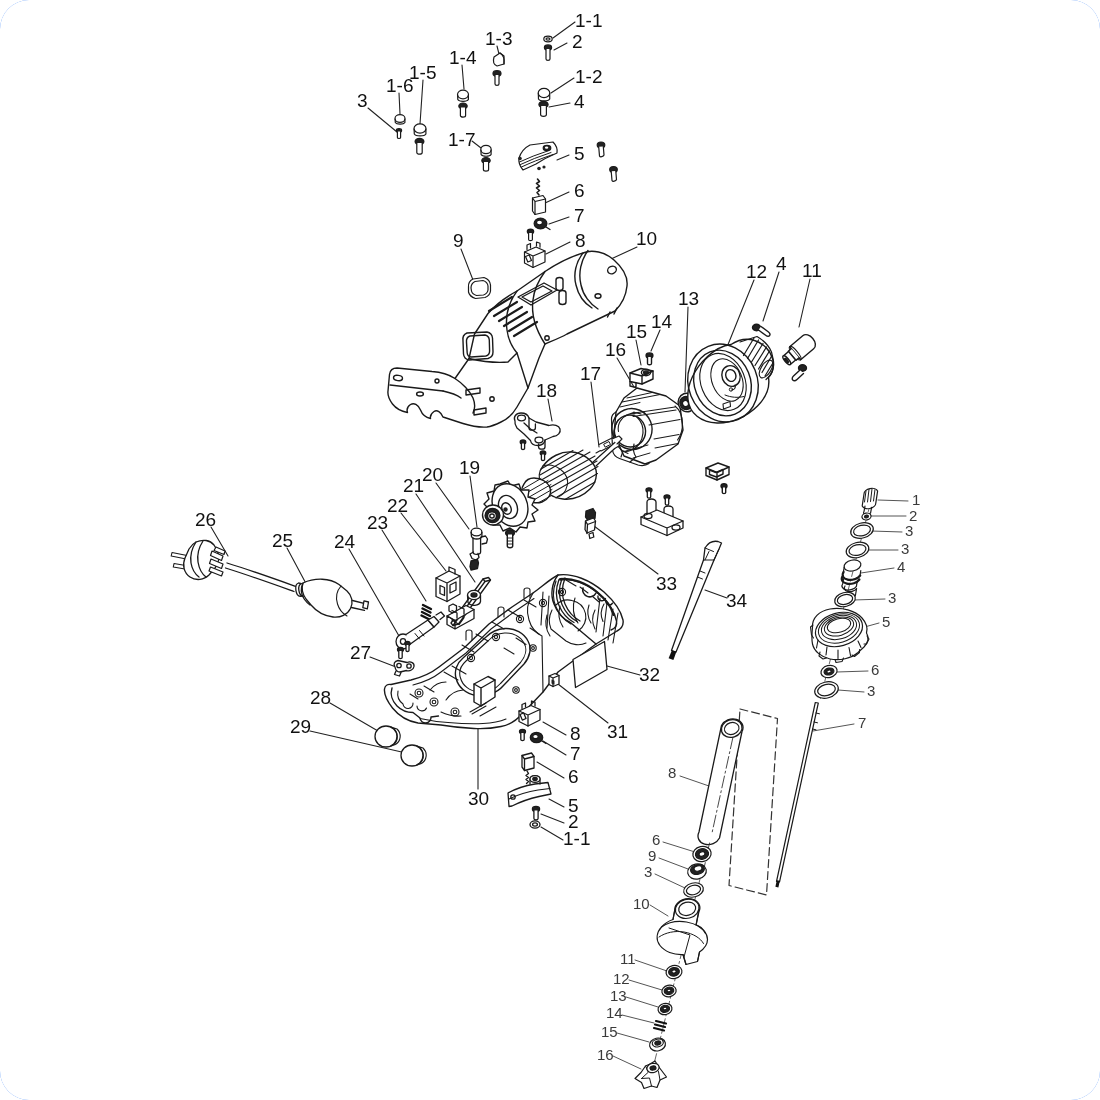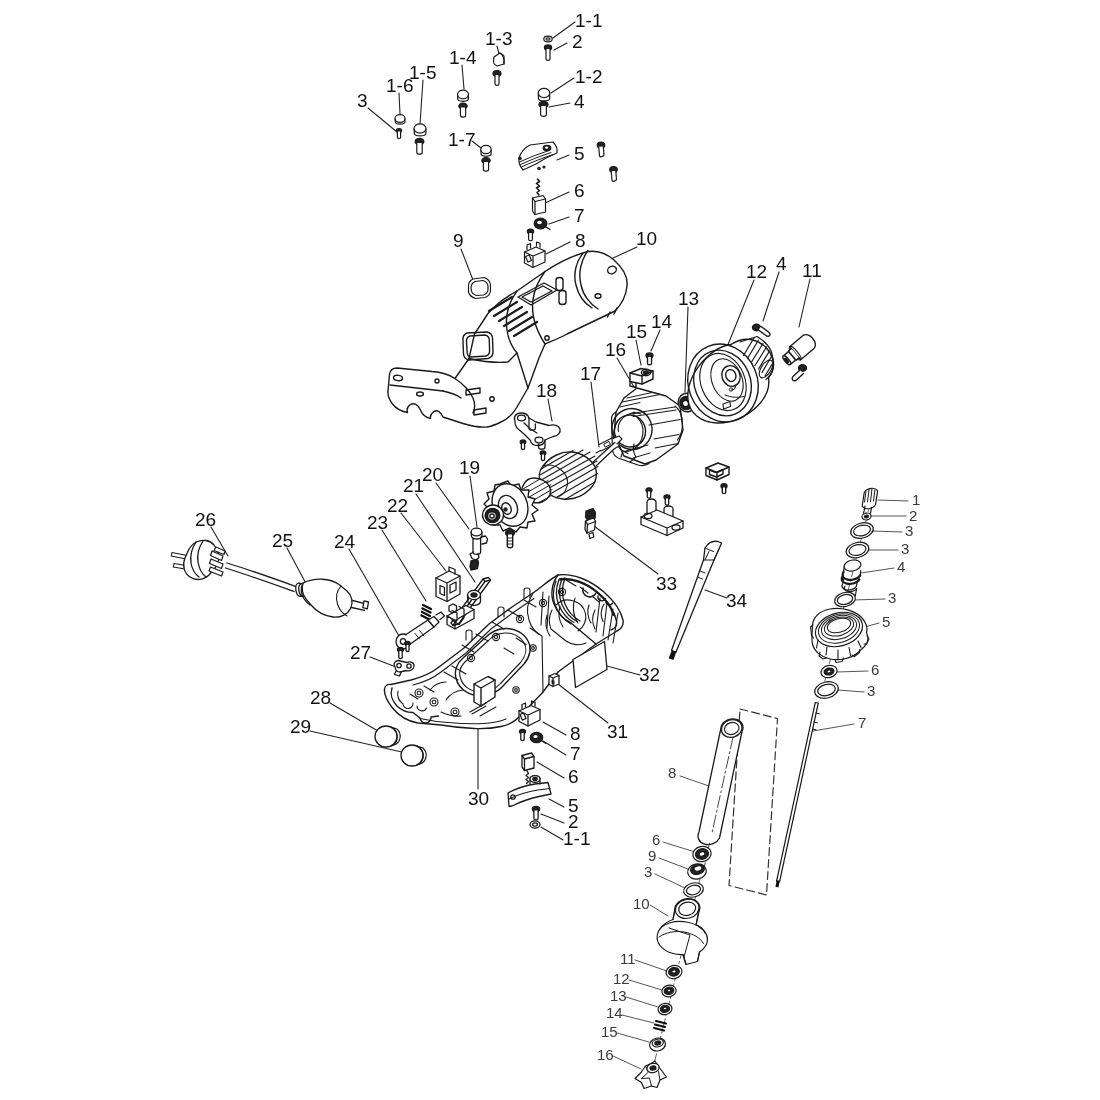--- a/index.html
+++ b/index.html
@@ -1,16 +1,16 @@
 <!DOCTYPE html>
 <html><head>
 <meta charset="utf-8">
 <style>
 html,body{margin:0;padding:0;background:#fff;}
-#wrap{width:1100px;height:1100px;position:relative;background:#3b82f6;overflow:hidden;}
+#wrap{width:1100px;height:1100px;position:relative;background:#3b82f6;overflow:hidden;border-radius:29px;}
 svg{display:block;}
 text{font-family:"Liberation Sans",sans-serif;}
 .ser{font-family:"Liberation Serif",serif;fill:#3a3a3a;}
 </style>
 </head>
 <body>
 <div id="wrap">
 <svg width="1100" height="1100" viewBox="0 0 1100 1100" fill="none" stroke-linecap="round" stroke-linejoin="round">
 <rect x="0" y="0" width="1100" height="1100" fill="#fff" stroke="none"></rect>
 

